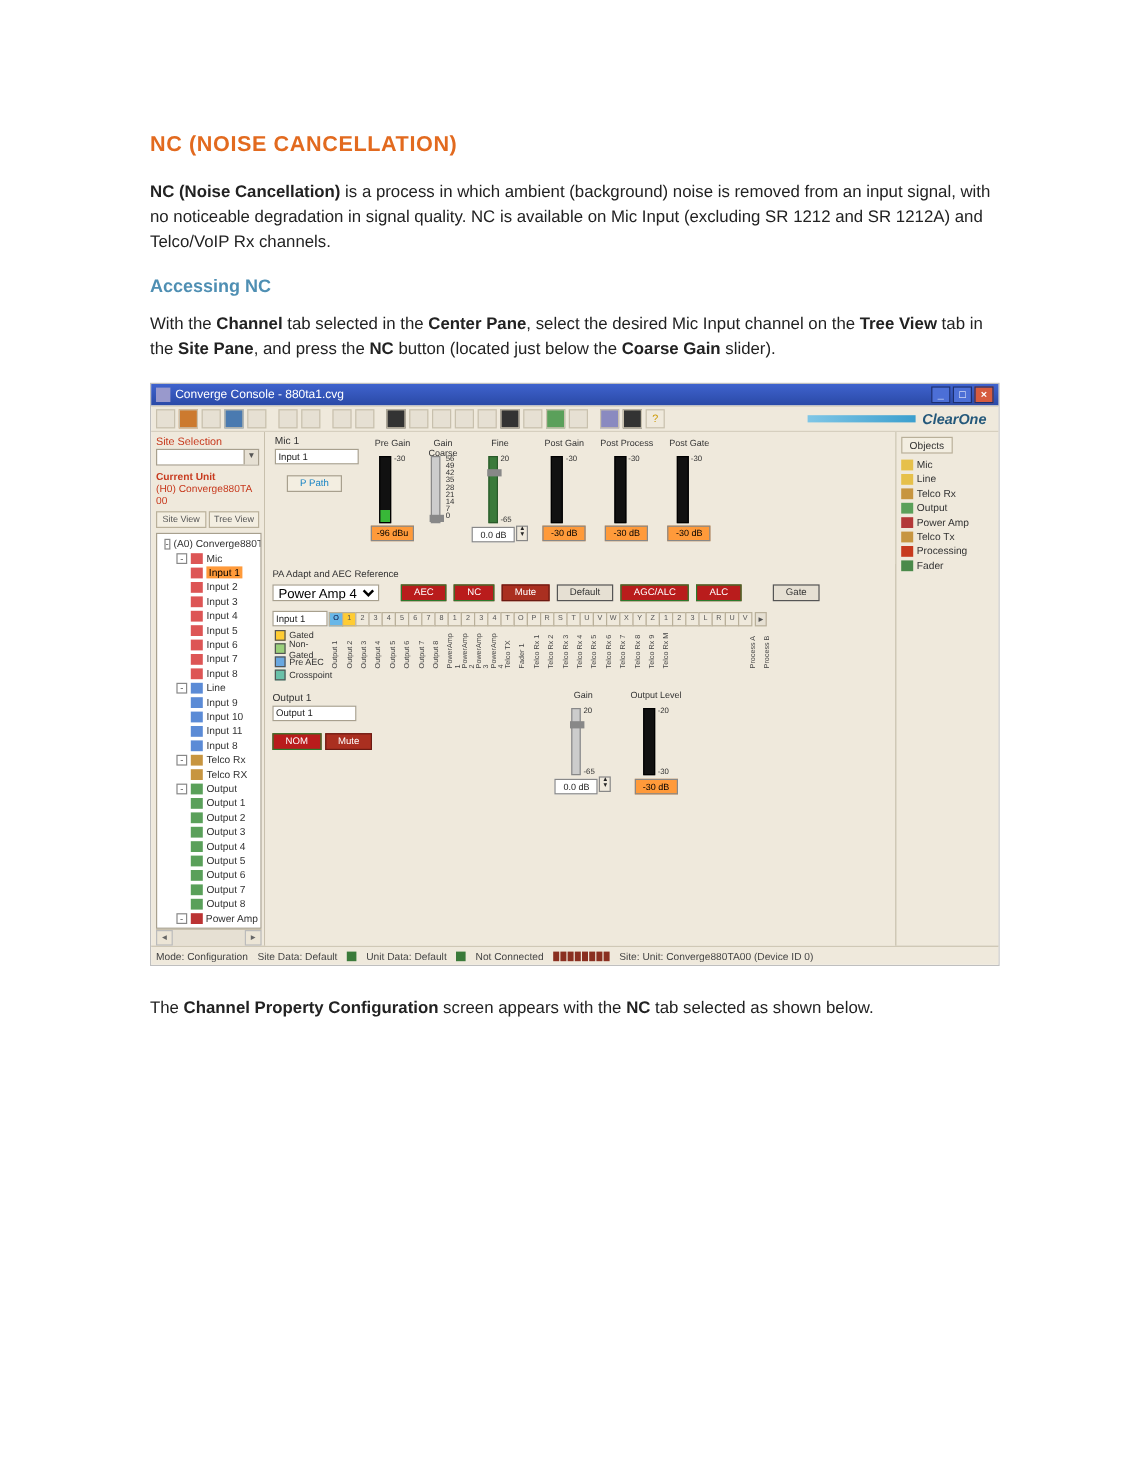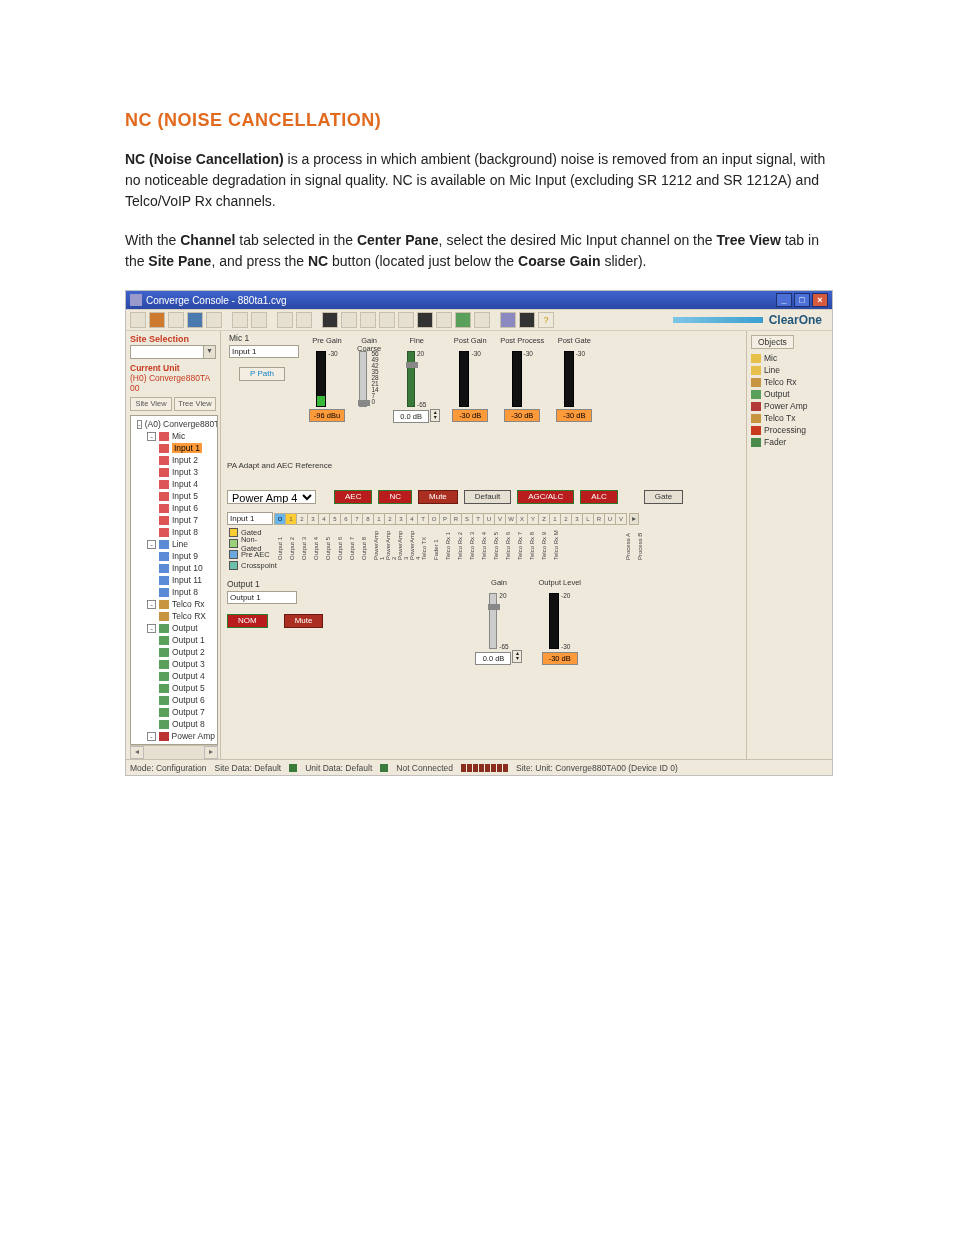--- a/index.html
+++ b/index.html
@@ -23,26 +23,26 @@
   .toolbar { background: #efe9dc; border-top: 1px solid #d6cfbf; border-bottom: 1px solid #d6cfbf; height: 22px; display: flex; align-items: center; padding: 0 4px; gap: 3px; }
   .tbtn { width: 16px; height: 16px; background: #e6e0d3; border: 1px solid #c8c0ad; }
   .tbtn.accent1 { background: #cc7a2f; }
   .tbtn.accent2 { background: #4a7ab0; }
   .tbtn.accent3 { background: #5aa05a; }
   .tbtn.accent4 { background: #8a8ac0; }
   .tbtn.dark { background: #333; }
   .tsep { width: 4px; }
   .brand { margin-left: auto; display: flex; align-items: center; gap: 6px; }
   .brand-bar { width: 90px; height: 6px; background: linear-gradient(90deg, #7fc6e6, #3b9fce); }
-  .brand-text { color: #24587a; font-weight: 700; font-size: 12px; padding-right: 6px; }
+  .brand-text { color: #24587a; font-weight: 700; font-size: 12px; font-style: italic; padding-right: 6px; }
 
   .body-area { display: flex; background: #efe9dc; }
   
   .left { width: 95px; border-right: 1px solid #c8c0ad; display: flex; flex-direction: column; }
-  .site-sel { color: #c73a1e; font-weight: 700; font-size: 9px; padding: 3px 4px 1px; }
+  .site-sel { color: #c73a1e; font-weight: 400; font-size: 9px; padding: 3px 4px 1px; }
   .site-combo { margin: 0 4px 4px; height: 14px; background: #fff; border: 1px solid #a8a08e; display: flex; }
   .site-combo .arrow { width: 12px; background: #e6e0d3; border-left: 1px solid #a8a08e; text-align: center; font-size: 8px; color: #555; }
   .cur-unit { color: #c73a1e; font-weight: 700; font-size: 8.5px; padding: 0 4px; }
   .cur-unit2 { color: #c73a1e; font-size: 8.5px; padding: 0 4px 4px; }
   .view-btns { display: flex; gap: 2px; padding: 0 4px 4px; }
   .view-btn { flex: 1; height: 14px; background: #f3eee1; border: 1px solid #b9b09a; font-size: 7.5px; text-align: center; line-height: 12px; color: #555; }
   .tree { background: #fff; border: 1px solid #a8a08e; margin: 0 2px 0 4px; height: 330px; overflow: hidden; padding: 2px 2px; font-size: 8.5px; color: #333; position: relative; }
   .tree .row { display: flex; align-items: center; height: 12px; white-space: nowrap; }
   .tree .ind1 { padding-left: 4px; }
   .tree .ind2 { padding-left: 14px; }
@@ -69,21 +69,21 @@
   .chan-name { position: absolute; left: 8px; top: 14px; width: 70px; height: 13px; border: 1px solid #a8a08e; background: #fff; font-size: 8px; padding: 0 2px; line-height: 12px; }
   .pp-btn { position: absolute; left: 18px; top: 36px; width: 46px; height: 14px; background: #f3eee1; border: 1px solid #a8a08e; font-size: 8px; color: #1583c4; text-align: center; line-height: 12px; }
   .meter-col { display: flex; flex-direction: column; align-items: center; }
   .meter-title { font-size: 7.5px; color: #333; text-align: center; line-height: 1; height: 14px; }
   .meter { width: 10px; height: 56px; background: #111; border: 1px solid #000; position: relative; }
   .meter .bar { position: absolute; bottom: 0; left: 0; right: 0; }
   .meter .g { background: #38b838; }
   .ticks { font-size: 6.5px; color: #333; line-height: 1; padding-left: 2px; }
   .valbox { width: 36px; height: 13px; border: 1px solid #888; background: #fff; font-size: 7.5px; text-align: center; line-height: 11px; margin: 2px auto 0; }
   .valbox.orange { background: #ff9a3a; color: #000; }
-  .btnrow { display: flex; gap: 6px; margin-top: 20px; }
+  .btnrow { display: flex; gap: 6px; margin-top: 4px; }
   .btnrow .label { font-size: 8px; color: #333; }
   .btnrow select { font-size: 11px; height: 14px; border: 1px solid #a8a08e; background: #fff; }
   .sbtn2 { height: 14px; padding: 0 10px; border: 1px solid #555; font-size: 8px; line-height: 12px; text-align: center; }
   .sbtn2.green { background: #b91c1c; color: #fff; border-color: #2c7a2c; }
   .sbtn2.red { background: #aa2f20; color: #fff; border-color: #6b1a12; }
   .sbtn2.grey { background: #e6e0d3; color: #333; }
 
   .matrix-strip { margin: 4px 6px; }
   .mx-head { display: flex; align-items: center; gap: 2px; }
   .mx-name { width: 46px; height: 13px; background: #fff; border: 1px solid #a8a08e; font-size: 8px; line-height: 11px; padding: 0 2px; }
@@ -99,21 +99,21 @@
   .lg-sw { width: 9px; height: 9px; border: 1px solid #555; }
   .lg-gated { background: #ffcc33; }
   .lg-nong { background: #9ad07a; }
   .lg-pre { background: #6aa8e0; }
   .lg-cross { background: #6ac0a8; }
 
   .out-area { margin: 4px 6px 8px; display: flex; gap: 16px; }
   .out-left { display: flex; flex-direction: column; gap: 2px; }
   .out-label { font-size: 8.5px; color: #333; }
   .out-name { width: 70px; height: 13px; border: 1px solid #a8a08e; background: #fff; font-size: 8px; padding: 0 2px; line-height: 12px; }
-  .out-btns { display: flex; gap: 16px; margin-top: 8px; }
+  .out-btns { display: flex; gap: 3px; margin-top: 8px; }
 
   
   .right { width: 86px; border-left: 1px solid #c8c0ad; padding: 4px; font-size: 8.5px; color: #333; }
   .right .obj-tab { border: 1px solid #b9b09a; background: #f3eee1; display: inline-block; padding: 1px 6px; margin-bottom: 3px; }
   .r-row { display: flex; align-items: center; gap: 3px; height: 12px; }
   .r-ico { width: 10px; height: 9px; }
 
   .statusbar { background: #efe9dc; border-top: 1px solid #c8c0ad; height: 16px; display: flex; align-items: center; font-size: 8.5px; color: #444; padding: 0 4px; gap: 8px; }
   .statusbar .led { width: 8px; height: 8px; background: #3a7a3a; }
   .statusbar .ledrow { display: flex; gap: 1px; }
@@ -124,20 +124,21 @@
 </head>
 <body>
 
 <div class="page">
   <h1 class="section-title">NC (NOISE CANCELLATION)</h1>
 
   <p class="body">
     <span class="bold">NC (Noise Cancellation)</span><span> is a process in which ambient (background) noise is removed from an input signal, with no noticeable degradation in signal quality. NC is available on Mic Input (excluding SR 1212 and SR 1212A) and Telco/VoIP Rx channels.</span>
   </p>
 
+  <h2 class="sub">Accessing NC</h2>
 
   <p class="body">
     <span>With the </span><span class="bold">Channel</span><span> tab selected in the </span><span class="bold">Center Pane</span><span>, select the desired Mic Input channel on the </span><span class="bold">Tree View</span><span> tab in the </span><span class="bold">Site Pane</span><span>, and press the </span><span class="bold">NC</span><span> button (located just below the </span><span class="bold">Coarse Gain</span><span> slider).</span>
   </p>
 
   <div class="figure">
     <div class="titlebar">
       <div class="tb-icon"></div>
       <div class="title">Converge Console - 880ta1.cvg</div>
       <div class="wbtn wmin">_</div>
@@ -616,14 +617,17 @@
           <div class="led2"></div>
           <div class="led2"></div>
           <div class="led2"></div>
           <div class="led2"></div>
       </div>
       <span class="sp">Site:    Unit: Converge880TA00 (Device ID 0)</span>
       <span class="fill"></span>
     </div>
   </div>
 
+  <p class="body">
+    <span>The </span><span class="bold">Channel Property Configuration</span><span> screen appears with the </span><span class="bold">NC</span><span> tab selected as shown below.</span>
+  </p>
 
 </div>
 
 </body></html>

